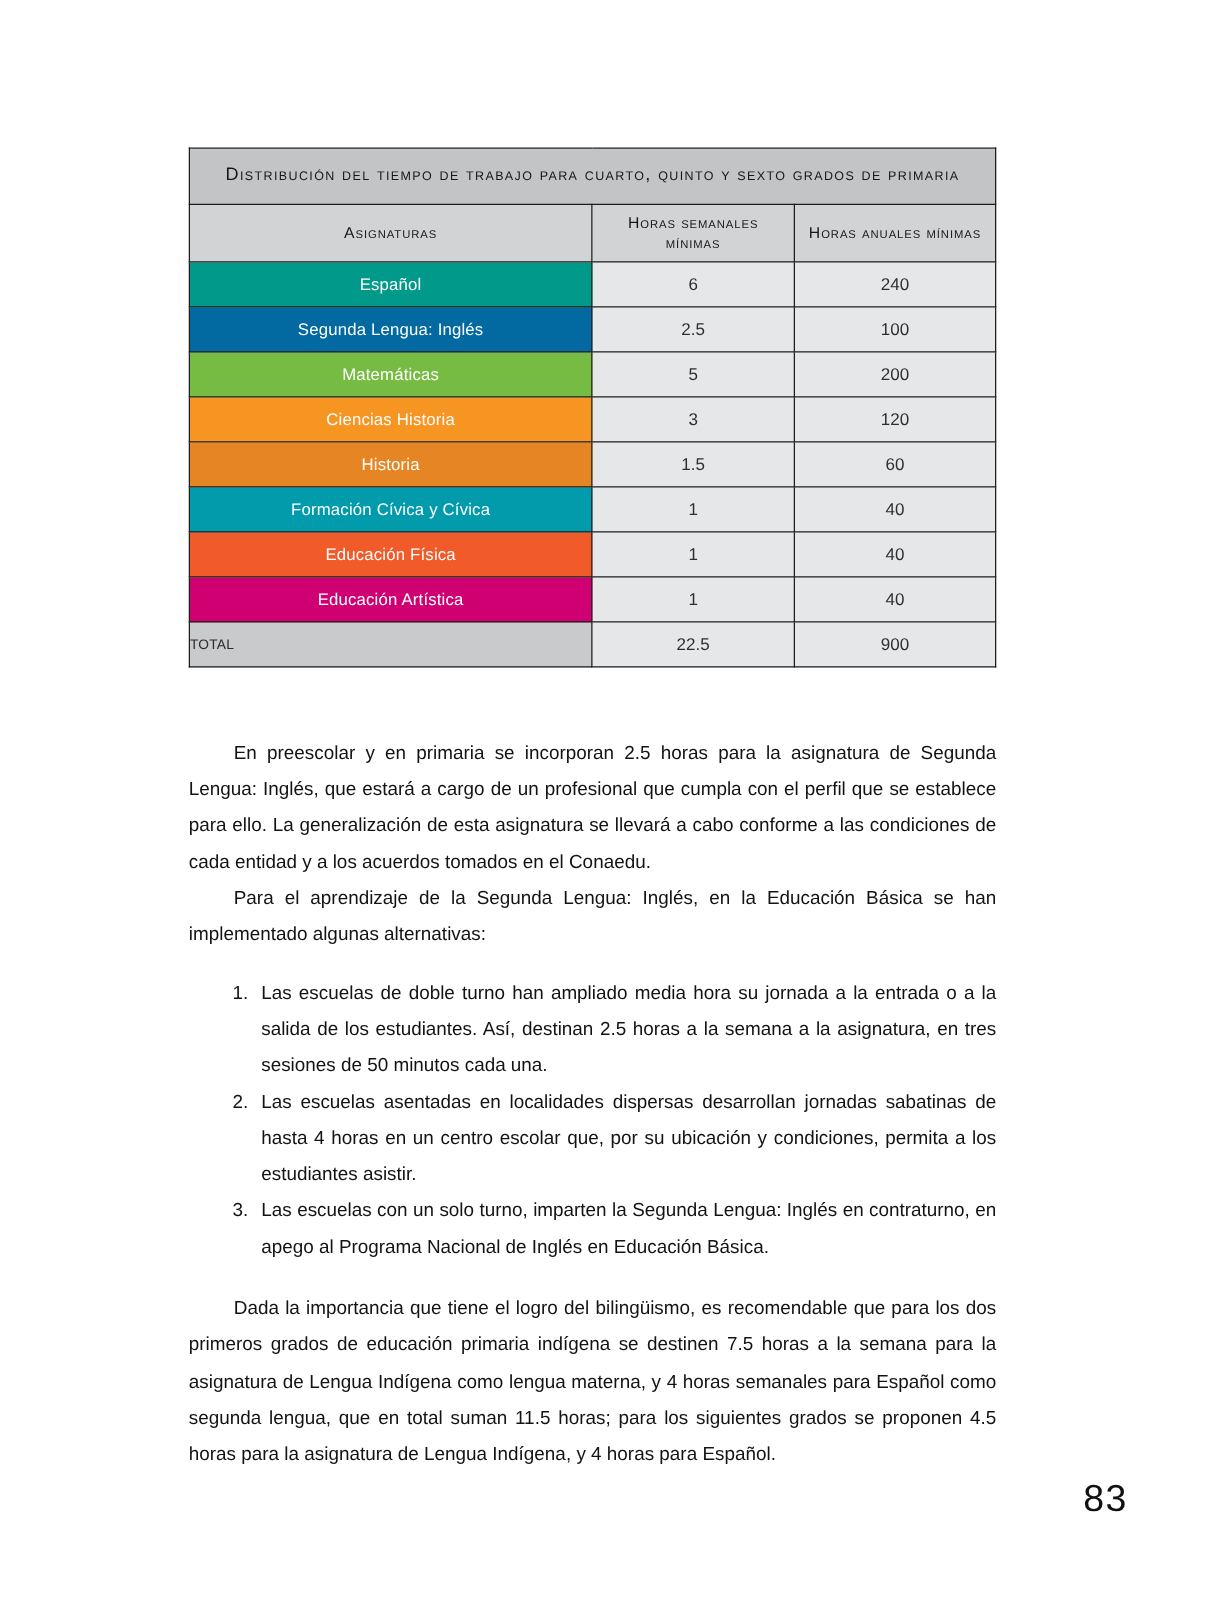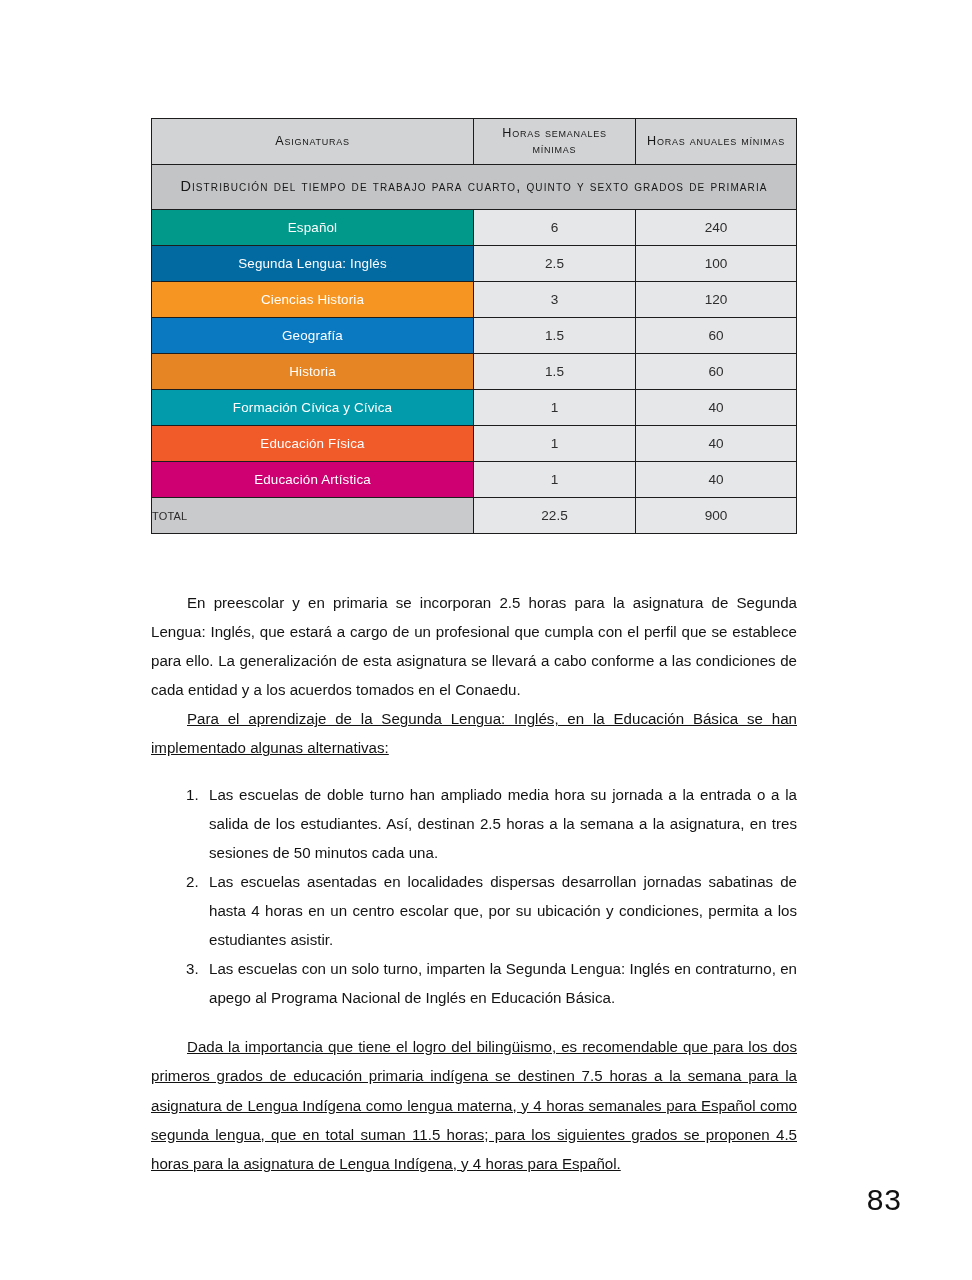--- a/index.html
+++ b/index.html
@@ -118,21 +118,20 @@
     line-height: 29.1px;
     text-align: justify;
     text-indent: 36px;
     color: #131313;
     letter-spacing: 0.01px;
     -webkit-hyphens: none;
     hyphens: none;
   }
   p.para.last-line-natural {
     text-align-last: left;
-    text-decoration: underline;
   }
   .gap-before-list { height: 17px; }
   .gap-after-list  { height: 20px; }
 
   ol.alts {
     margin: 0;
     padding: 0;
     list-style: none;
     counter-reset: alt;
   }
@@ -176,39 +175,39 @@
   <div class="table-wrap">
     <table class="sched">
       <colgroup>
         <col class="col-sub">
           <col class="col-wk">
           <col class="col-yr">
       </colgroup>
       <tbody>
 
         <tr>
+          <td class="title-cell" colspan="3">
+            <span class="title-text">Distribución del tiempo de trabajo para cuarto, quinto y sexto grados de primaria</span>
+          </td>
+        </tr>
+
+        <tr>
           <td class="hdr-cell">
             <span class="hdr-text">Asignaturas</span>
           </td>
           <td class="hdr-cell">
             <span class="hdr-text">Horas semanales</span>
             <span class="hdr-text">mínimas</span>
           </td>
           <td class="hdr-cell">
             <span class="hdr-text">Horas anuales mínimas</span>
           </td>
         </tr>
 
         <tr>
-          <td class="title-cell" colspan="3">
-            <span class="title-text">Distribución del tiempo de trabajo para cuarto, quinto y sexto grados de primaria</span>
-          </td>
-        </tr>
-
-        <tr>
           <td class="row-cell subject-cell" style="background-color: rgb(0, 153, 138);">
             <span class="subject-label">Español</span>
           </td>
           <td class="row-cell num-cell">
             <span class="num-text">6</span>
           </td>
           <td class="row-cell num-cell">
             <span class="num-text">240</span>
           </td>
         </tr>
@@ -218,44 +217,44 @@
             <span class="subject-label">Segunda Lengua: Inglés</span>
           </td>
           <td class="row-cell num-cell">
             <span class="num-text">2.5</span>
           </td>
           <td class="row-cell num-cell">
             <span class="num-text">100</span>
           </td>
         </tr>
 
+        <tr>
+          <td class="row-cell subject-cell" style="background-color: rgb(118, 188, 67);">
+            <span class="subject-label">Matemáticas</span>
+          </td>
+          <td class="row-cell num-cell">
+            <span class="num-text">5</span>
+          </td>
+          <td class="row-cell num-cell">
+            <span class="num-text">200</span>
+          </td>
+        </tr>
 
         <tr>
           <td class="row-cell subject-cell" style="background-color: rgb(247, 149, 34);">
             <span class="subject-label">Ciencias Historia</span>
           </td>
           <td class="row-cell num-cell">
             <span class="num-text">3</span>
           </td>
           <td class="row-cell num-cell">
             <span class="num-text">120</span>
           </td>
         </tr>
 
-        <tr>
-          <td class="row-cell subject-cell" style="background-color: rgb(11, 121, 193);">
-            <span class="subject-label">Geografía</span>
-          </td>
-          <td class="row-cell num-cell">
-            <span class="num-text">1.5</span>
-          </td>
-          <td class="row-cell num-cell">
-            <span class="num-text">60</span>
-          </td>
-        </tr>
 
         <tr>
           <td class="row-cell subject-cell" style="background-color: rgb(229, 133, 36);">
             <span class="subject-label">Historia</span>
           </td>
           <td class="row-cell num-cell">
             <span class="num-text">1.5</span>
           </td>
           <td class="row-cell num-cell">
             <span class="num-text">60</span>

